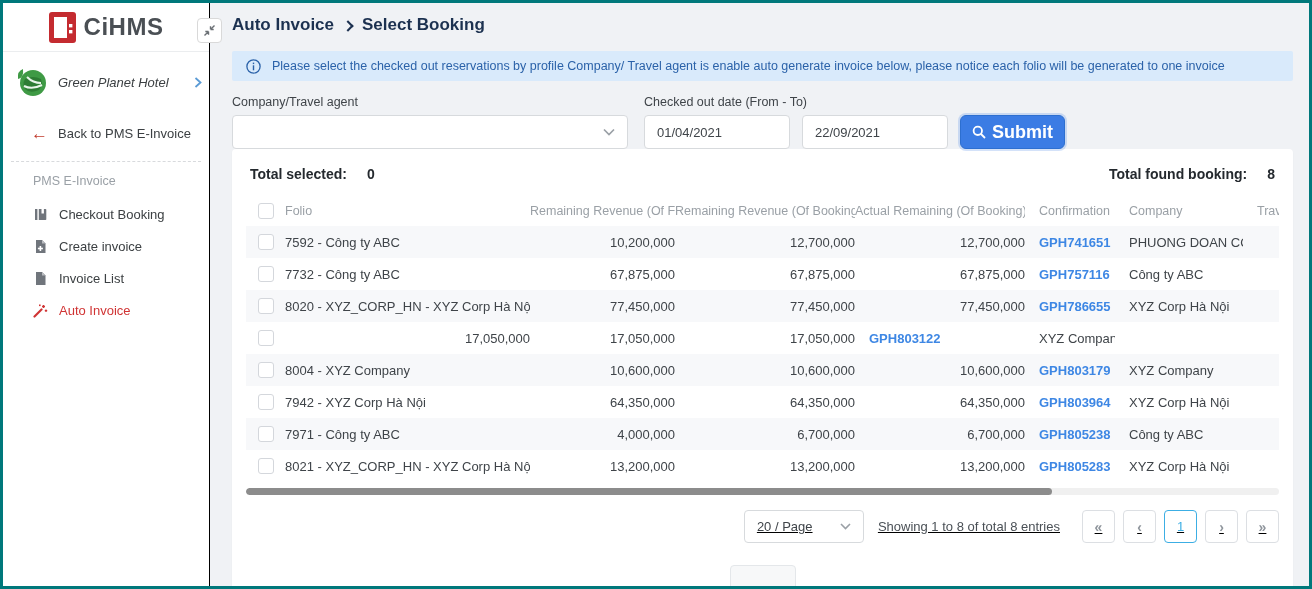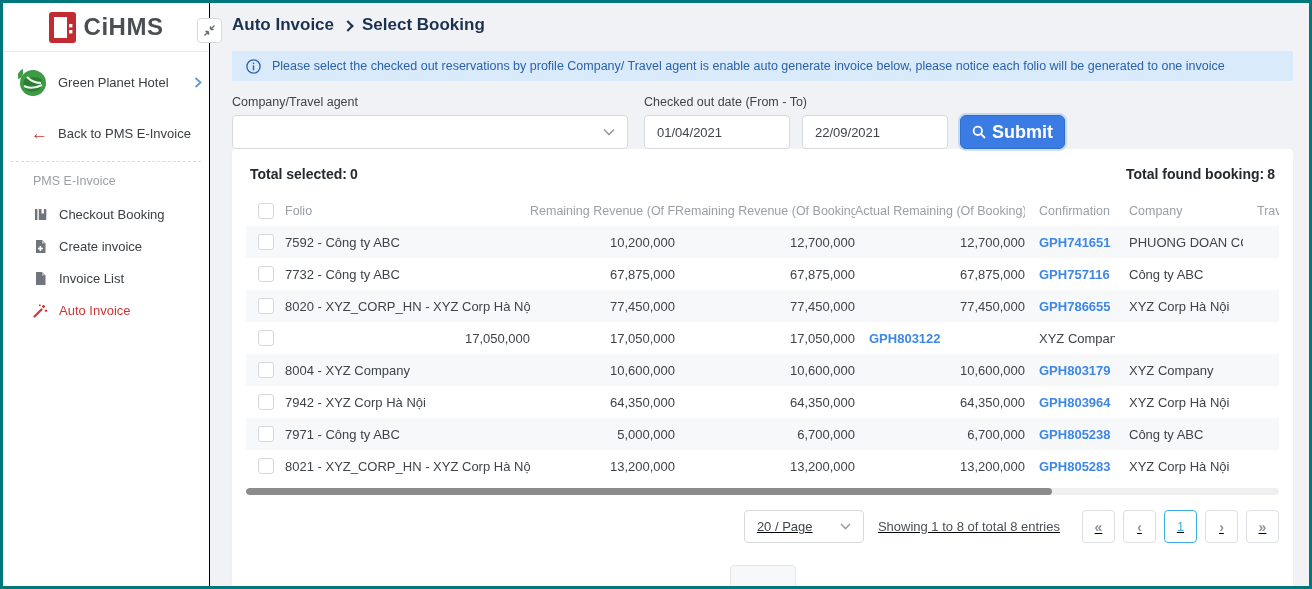--- a/index.html
+++ b/index.html
@@ -9,21 +9,21 @@
   }
   *{box-sizing:border-box; margin:0; padding:0;}
   html,body{width:1312px; height:589px; font-family:"Liberation Sans","DejaVu Sans",sans-serif;}
   .window{width:1312px; height:589px; border:3px solid var(--frame-teal); background:#fff; display:flex; overflow:hidden;}
 
   
   .sidebar{width:207px; flex-shrink:0; background:#fff; border-right:1px solid #000000; position:relative;}
   .logo-row{height:49px; display:flex; align-items:center; justify-content:center; gap:8px; border-bottom:1px solid #ebedef;}
   .logo-text{font-size:24px; font-weight:bold; color:#4a4f54; letter-spacing:.5px;}
   .collapse-btn{position:absolute; top:15px; right:-13px; width:25px; height:25px; background:#fff; border:1px solid #d9d9d9; border-radius:4px; display:flex; align-items:center; justify-content:center; cursor:pointer; z-index:3;}
-  .hotel-row{display:flex; align-items:center; gap:9px; padding:13px 7px 13px 12px;}
+  .hotel-row{display:flex; align-items:center; gap:9px; padding:13px 7px 13px 12px;font-style:italic;}
   .hotel-name{font-size:13px; color:#3c4043; flex:1;}
   .back-row{display:flex; align-items:center; gap:10px; padding:14px 10px 6px 28px; cursor:pointer;}
   .back-arrow{color:#c0392b; font-size:17px; line-height:14px;}
   .back-label{font-size:13px; color:#3c4043;}
   .dash-divider{border-top:1px dashed #d8dadd; margin:14px 8px 12px 8px;}
   .section-label{font-size:12.5px; color:#9aa0a6; padding-left:30px; margin-bottom:10px;}
   .menu-item{display:flex; align-items:center; gap:11px; height:32px; padding-left:30px; cursor:pointer; font-size:13px; color:#3c4043;}
   .menu-item.active{color:var(--active-menu-red);}
   .icon{display:inline-flex; align-items:center; justify-content:center;}
 
@@ -37,21 +37,21 @@
   .filters{display:flex; align-items:flex-end; gap:16px; margin-bottom:0;}
   .field-label{font-size:12.5px; color:#3f4449; margin-bottom:6px;}
   .select-box{width:396px; height:34px; background:#fff; border:1px solid #d7dadd; border-radius:4px; display:flex; align-items:center; justify-content:flex-end; padding:0 12px; cursor:pointer;}
   .date-group{display:flex; align-items:center; gap:12px;}
   .date-input{width:146px; height:34px; background:#fff; border:1px solid #d7dadd; border-radius:4px; font-size:13px; color:#3f4449; padding-left:12px; outline:none; font-family:inherit;}
   .submit-btn{height:34px; padding:0 11px; background:var(--submit-blue); border:1px solid #2d6fd0; border-radius:6px; color:#fff; font-size:18px; font-weight:bold; display:flex; align-items:center; gap:6px; cursor:pointer; box-shadow:0 0 0 2px rgba(59,124,228,.22); font-family:inherit;}
 
   
   .card{background:#fff; border-radius:4px; height:470px; padding:13px 14px; box-shadow:0 1px 2px rgba(0,0,0,.04); overflow:hidden;}
   .totals-row{display:flex; justify-content:space-between; margin:4px 4px 14px 4px;}
-  .totals{font-size:14px; font-weight:bold; color:#24292e; display:flex; gap:3px;}
+  .totals{font-size:14px; font-weight:bold; color:#24292e; display:flex; gap:20px;}
   .table-wrap{overflow:hidden; width:100%;}
   .thead-row,.trow{display:grid; grid-template-columns:34px 250px 145px 180px 170px 90px 128px 54px; align-items:center; width:1051px;}
   .thead-row{height:30px;}
   .trow{height:32px;}
   .trow.alt{background:#f7f8fa;}
   .th{font-size:12.5px; color:#9aa0a6; white-space:nowrap; overflow:hidden;}
   .td{font-size:13px; color:#3f4449; white-space:nowrap; overflow:hidden;}
   .c-folio{padding-left:5px;}
   .num{text-align:right;}
   .c-left{padding-left:14px;}
@@ -318,21 +318,21 @@
     <div class="td c-left"><a class="conf-link">GPH803964</a></div>
     <div class="td c-left">XYZ Corp Hà Nội</div>
     <div class="td c-left"></div>
   </div>
 
   <div class="trow alt">
     <div>
                 <div class="checkbox"></div>
               </div>
     <div class="td c-folio">7971 - Công ty ABC</div>
-    <div class="td num">5,000,000</div>
+    <div class="td num">4,000,000</div>
     <div class="td num">6,700,000</div>
     <div class="td num">6,700,000</div>
     <div class="td c-left"><a class="conf-link">GPH805238</a></div>
     <div class="td c-left">Công ty ABC</div>
     <div class="td c-left"></div>
   </div>
 
   <div class="trow">
     <div>
                 <div class="checkbox"></div>

